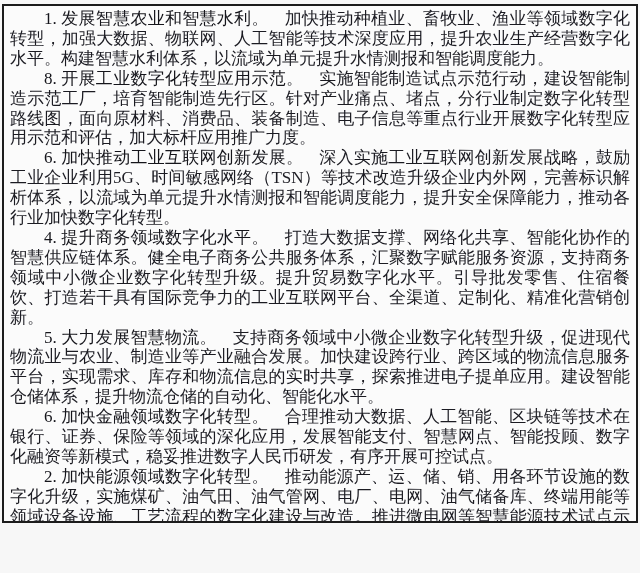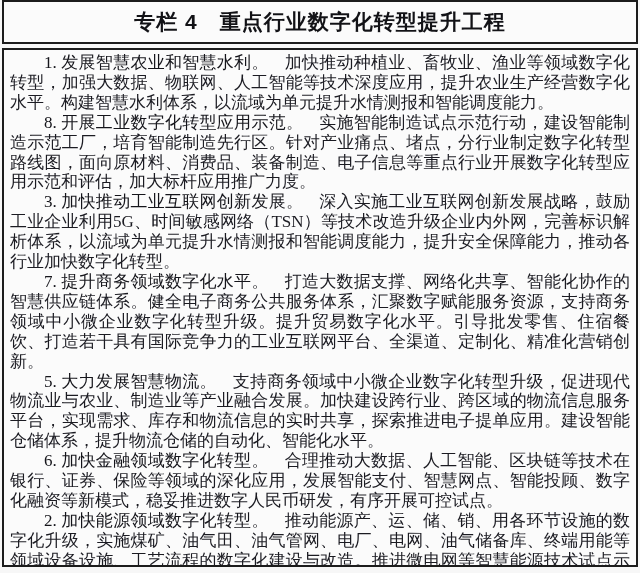--- a/index.html
+++ b/index.html
@@ -58,27 +58,24 @@
   .para-text {
     font-weight: normal;
     margin-left: 16px;
   }
 </style>
 </head>
 <body>
 
 <div class="page">
 
-  <div class="title-box">
-    <span class="title-text">专栏 4　重点行业数字化转型提升工程</span>
-  </div>
 
   <div class="body-box">
     <p><span class="para-lead">1. 发展智慧农业和智慧水利。</span><span class="para-text">加快推动种植业、畜牧业、渔业等领域数字化转型，加强大数据、物联网、人工智能等技术深度应用，提升农业生产经营数字化水平。构建智慧水利体系，以流域为单元提升水情测报和智能调度能力。</span></p>
     <p><span class="para-lead">8. 开展工业数字化转型应用示范。</span><span class="para-text">实施智能制造试点示范行动，建设智能制造示范工厂，培育智能制造先行区。针对产业痛点、堵点，分行业制定数字化转型路线图，面向原材料、消费品、装备制造、电子信息等重点行业开展数字化转型应用示范和评估，加大标杆应用推广力度。</span></p>
-    <p><span class="para-lead">3. 加快推动工业互联网创新发展。</span><span class="para-text">深入实施工业互联网创新发展战略，鼓励工业企业利用5G、时间敏感网络（TSN）等技术改造升级企业内外网，完善标识解析体系，以流域为单元提升水情测报和智能调度能力，提升安全保障能力，推动各行业加快数字化转型。</span></p>
-    <p><span class="para-lead">7. 提升商务领域数字化水平。</span><span class="para-text">打造大数据支撑、网络化共享、智能化协作的智慧供应链体系。健全电子商务公共服务体系，汇聚数字赋能服务资源，支持商务领域中小微企业数字化转型升级。提升贸易数字化水平。引导批发零售、住宿餐饮、打造若干具有国际竞争力的工业互联网平台、全渠道、定制化、精准化营销创新。</span></p>
+    <p><span class="para-lead">6. 加快推动工业互联网创新发展。</span><span class="para-text">深入实施工业互联网创新发展战略，鼓励工业企业利用5G、时间敏感网络（TSN）等技术改造升级企业内外网，完善标识解析体系，以流域为单元提升水情测报和智能调度能力，提升安全保障能力，推动各行业加快数字化转型。</span></p>
+    <p><span class="para-lead">4. 提升商务领域数字化水平。</span><span class="para-text">打造大数据支撑、网络化共享、智能化协作的智慧供应链体系。健全电子商务公共服务体系，汇聚数字赋能服务资源，支持商务领域中小微企业数字化转型升级。提升贸易数字化水平。引导批发零售、住宿餐饮、打造若干具有国际竞争力的工业互联网平台、全渠道、定制化、精准化营销创新。</span></p>
     <p><span class="para-lead">5. 大力发展智慧物流。</span><span class="para-text">支持商务领域中小微企业数字化转型升级，促进现代物流业与农业、制造业等产业融合发展。加快建设跨行业、跨区域的物流信息服务平台，实现需求、库存和物流信息的实时共享，探索推进电子提单应用。建设智能仓储体系，提升物流仓储的自动化、智能化水平。</span></p>
     <p><span class="para-lead">6. 加快金融领域数字化转型。</span><span class="para-text">合理推动大数据、人工智能、区块链等技术在银行、证券、保险等领域的深化应用，发展智能支付、智慧网点、智能投顾、数字化融资等新模式，稳妥推进数字人民币研发，有序开展可控试点。</span></p>
     <p><span class="para-lead">2. 加快能源领域数字化转型。</span><span class="para-text">推动能源产、运、储、销、用各环节设施的数字化升级，实施煤矿、油气田、油气管网、电厂、电网、油气储备库、终端用能等领域设备设施、工艺流程的数字化建设与改造。推进微电网等智慧能源技术试点示范应用。推动基于供需衔接、生产服务、监督管理等业务关系的数字平台建设，提升能源体系智能化水平。</span></p>
   </div>
 
 </div>
 
 </body></html>

